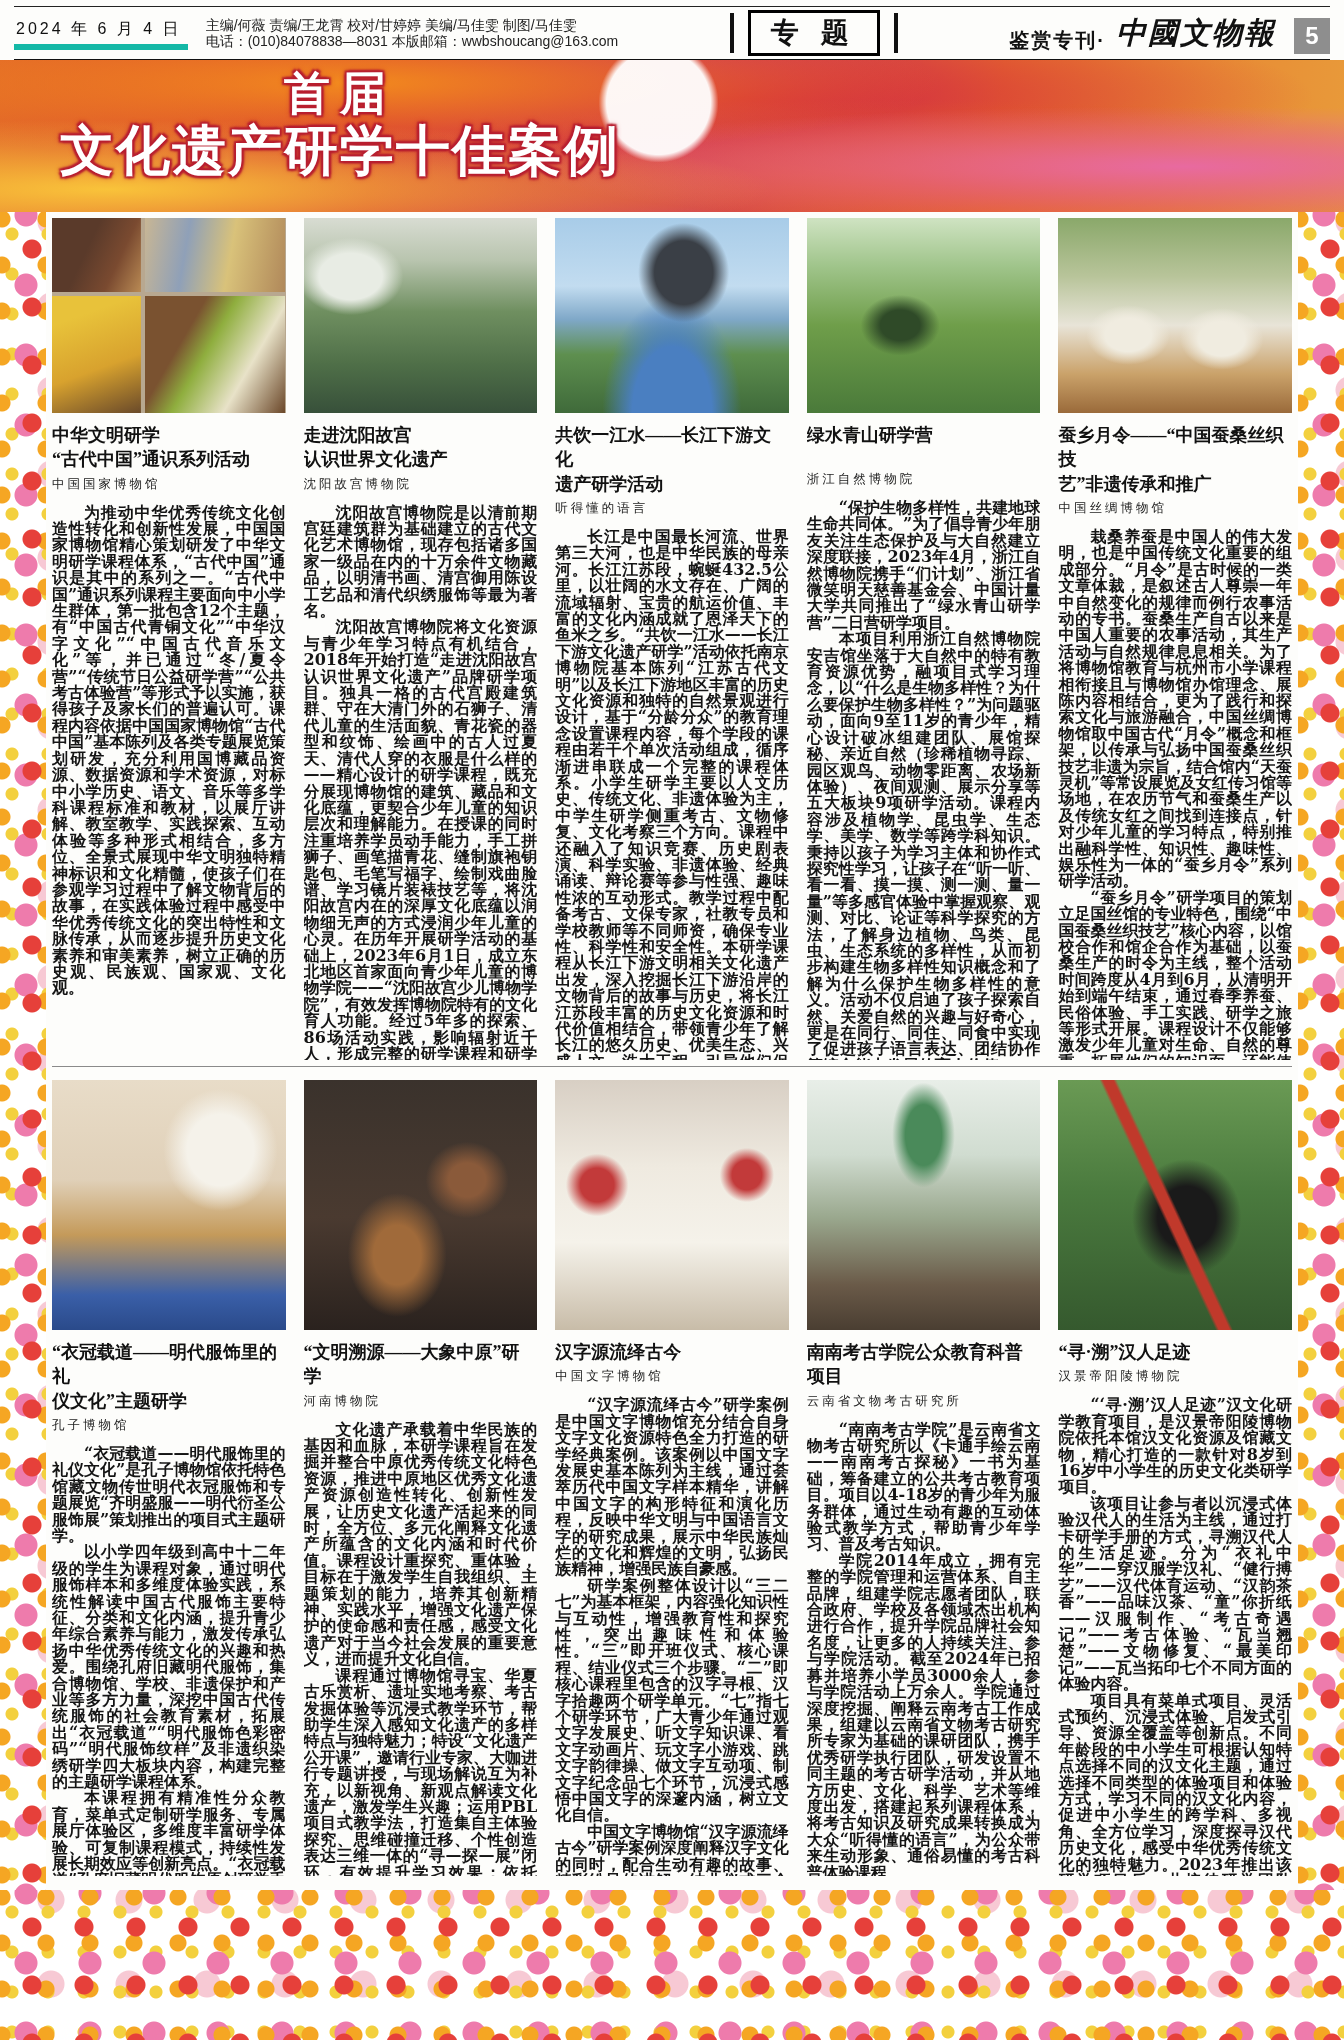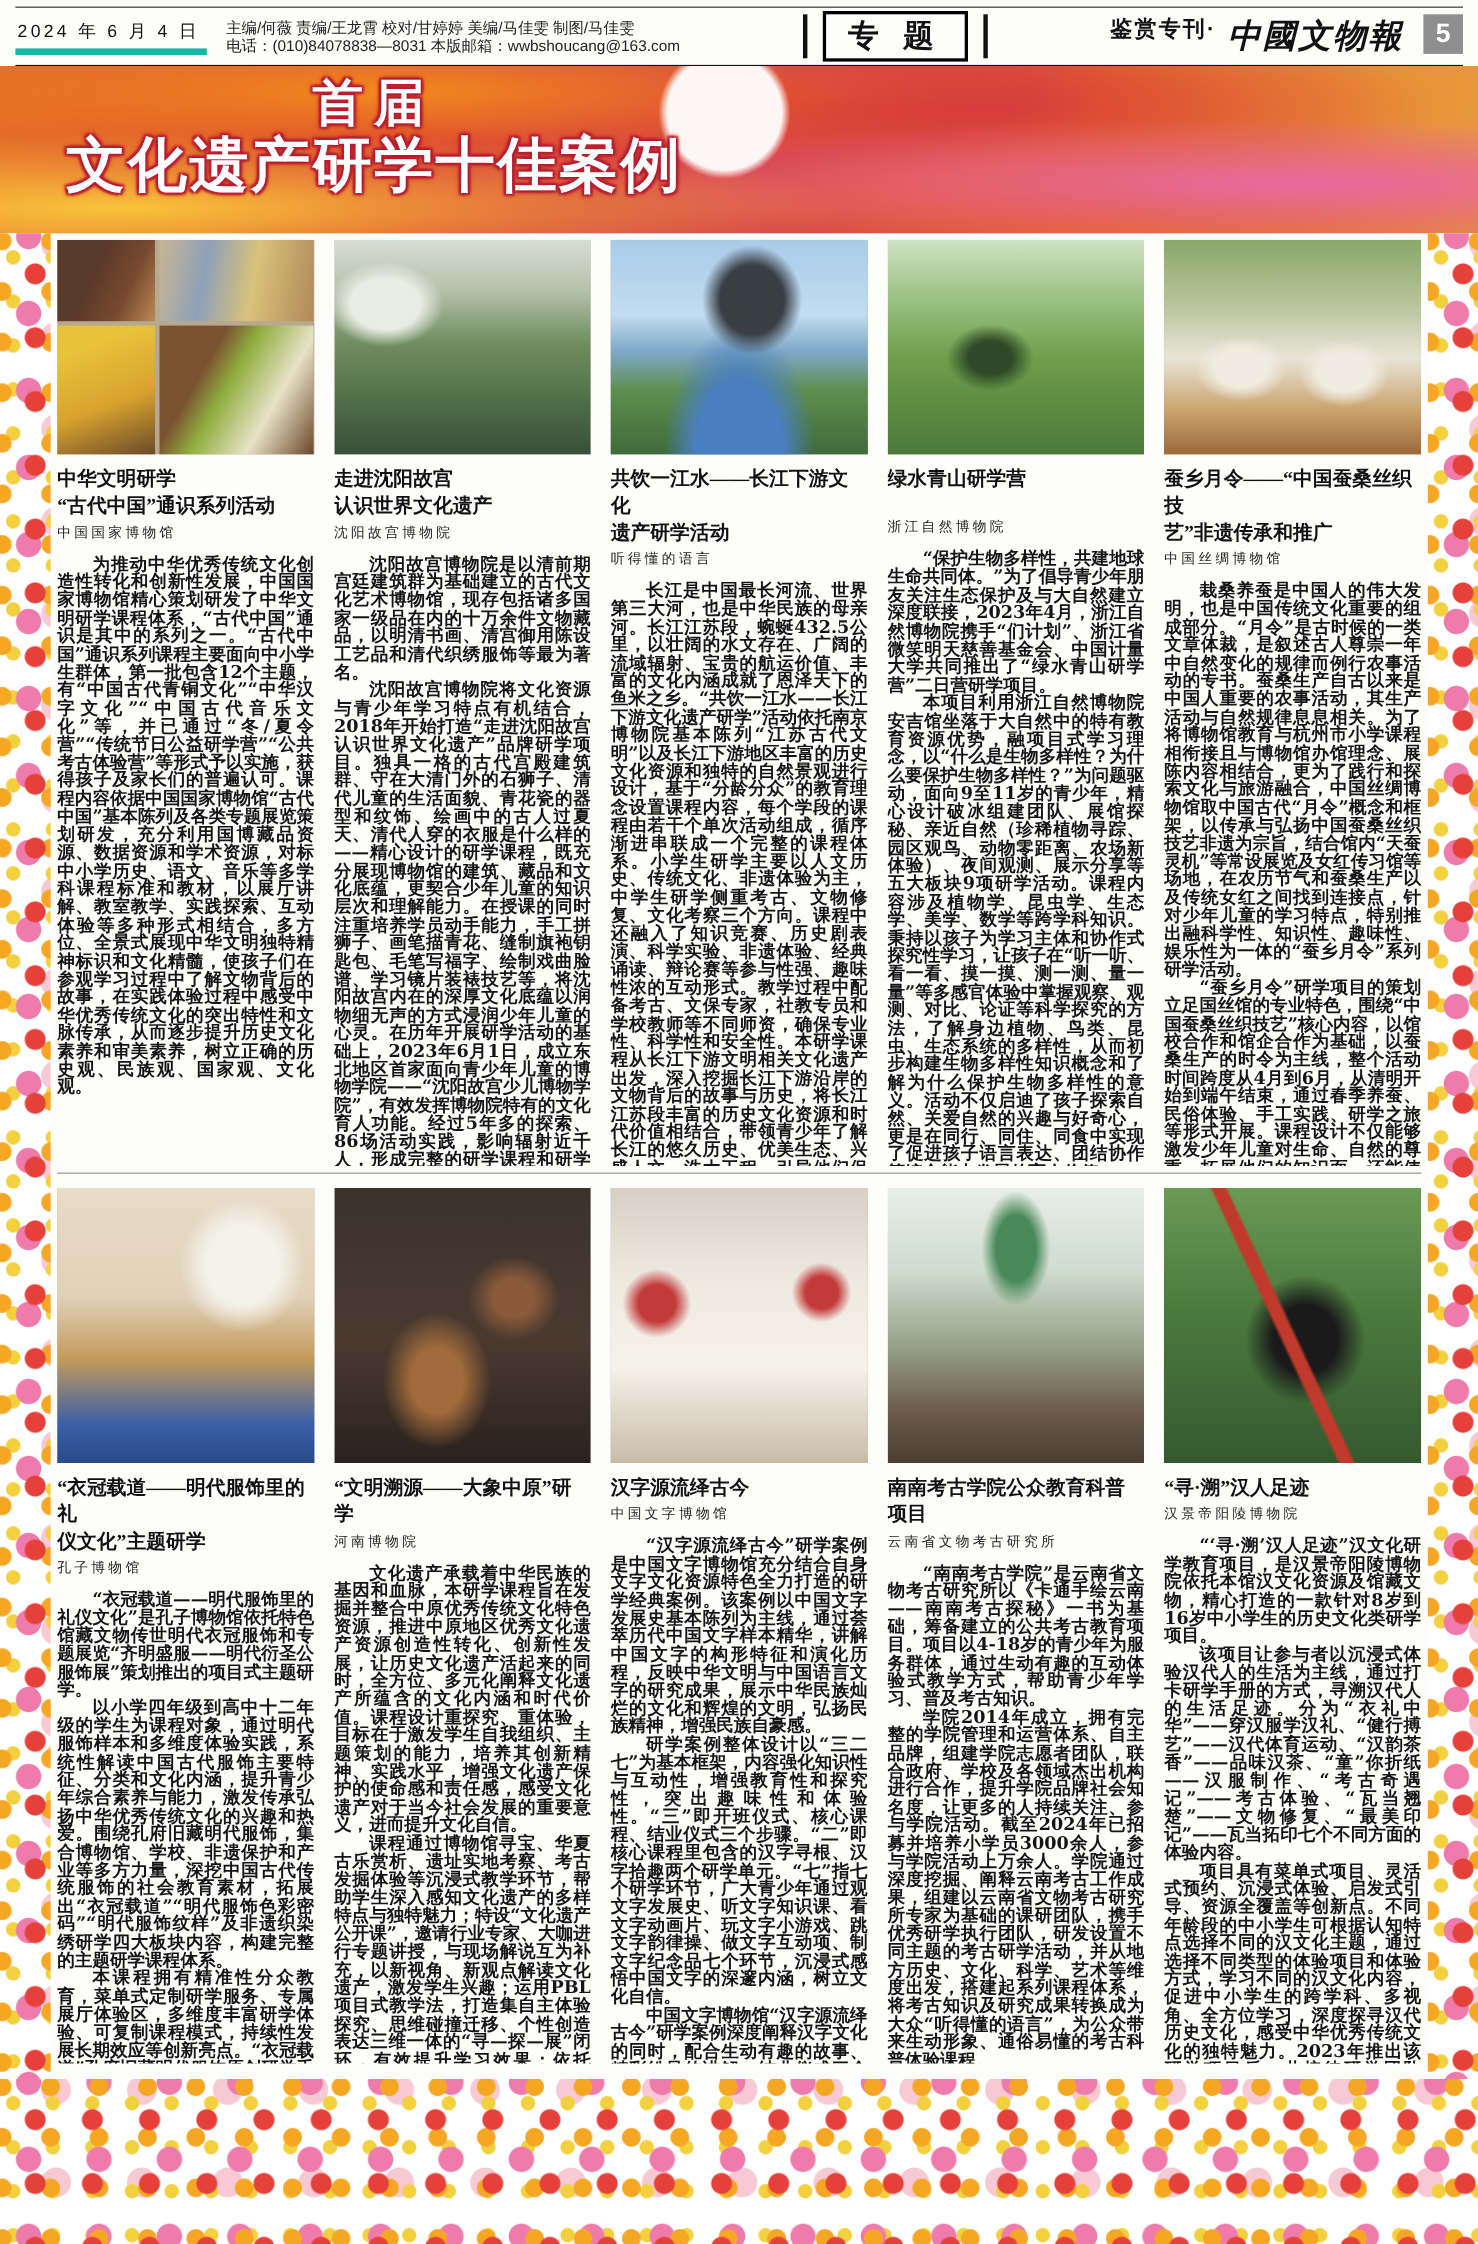--- a/index.html
+++ b/index.html
@@ -20,21 +20,21 @@
     border-bottom:6px solid #14b8a6;padding:2px 6px 4px 2px;margin-right:18px;white-space:nowrap;
   }
   .staff{font-size:14px;line-height:16px;color:#222;flex:1 1 auto;}
   .staff div{white-space:nowrap;}
   .vbar{width:4px;height:40px;background:#111;margin:0 14px;flex:0 0 auto;}
   .section-box{
     border:3px solid #000;padding:1px 6px 1px 20px;
     font-size:28px;font-weight:900;letter-spacing:22px;white-space:nowrap;
     font-family:"Liberation Sans",sans-serif;
   }
-  .mast-right{display:flex;align-items:flex-start;justify-content:flex-end;flex:1 1 auto;gap:10px;}
+  .mast-right{display:flex;align-items:flex-end;justify-content:flex-end;flex:1 1 auto;gap:10px;}
   .mast-label{font-size:20px;font-weight:600;letter-spacing:2px;}
   .paper-name{
     font-family:"DejaVu Serif","Liberation Serif",serif;
     font-size:30px;font-weight:900;font-style:italic;letter-spacing:2px;white-space:nowrap;
   }
   .pagenum{
     width:36px;height:36px;background:#8e8e8e;color:#fff;
     display:flex;align-items:center;justify-content:center;
     font-size:24px;font-weight:700;margin-left:8px;
   }

